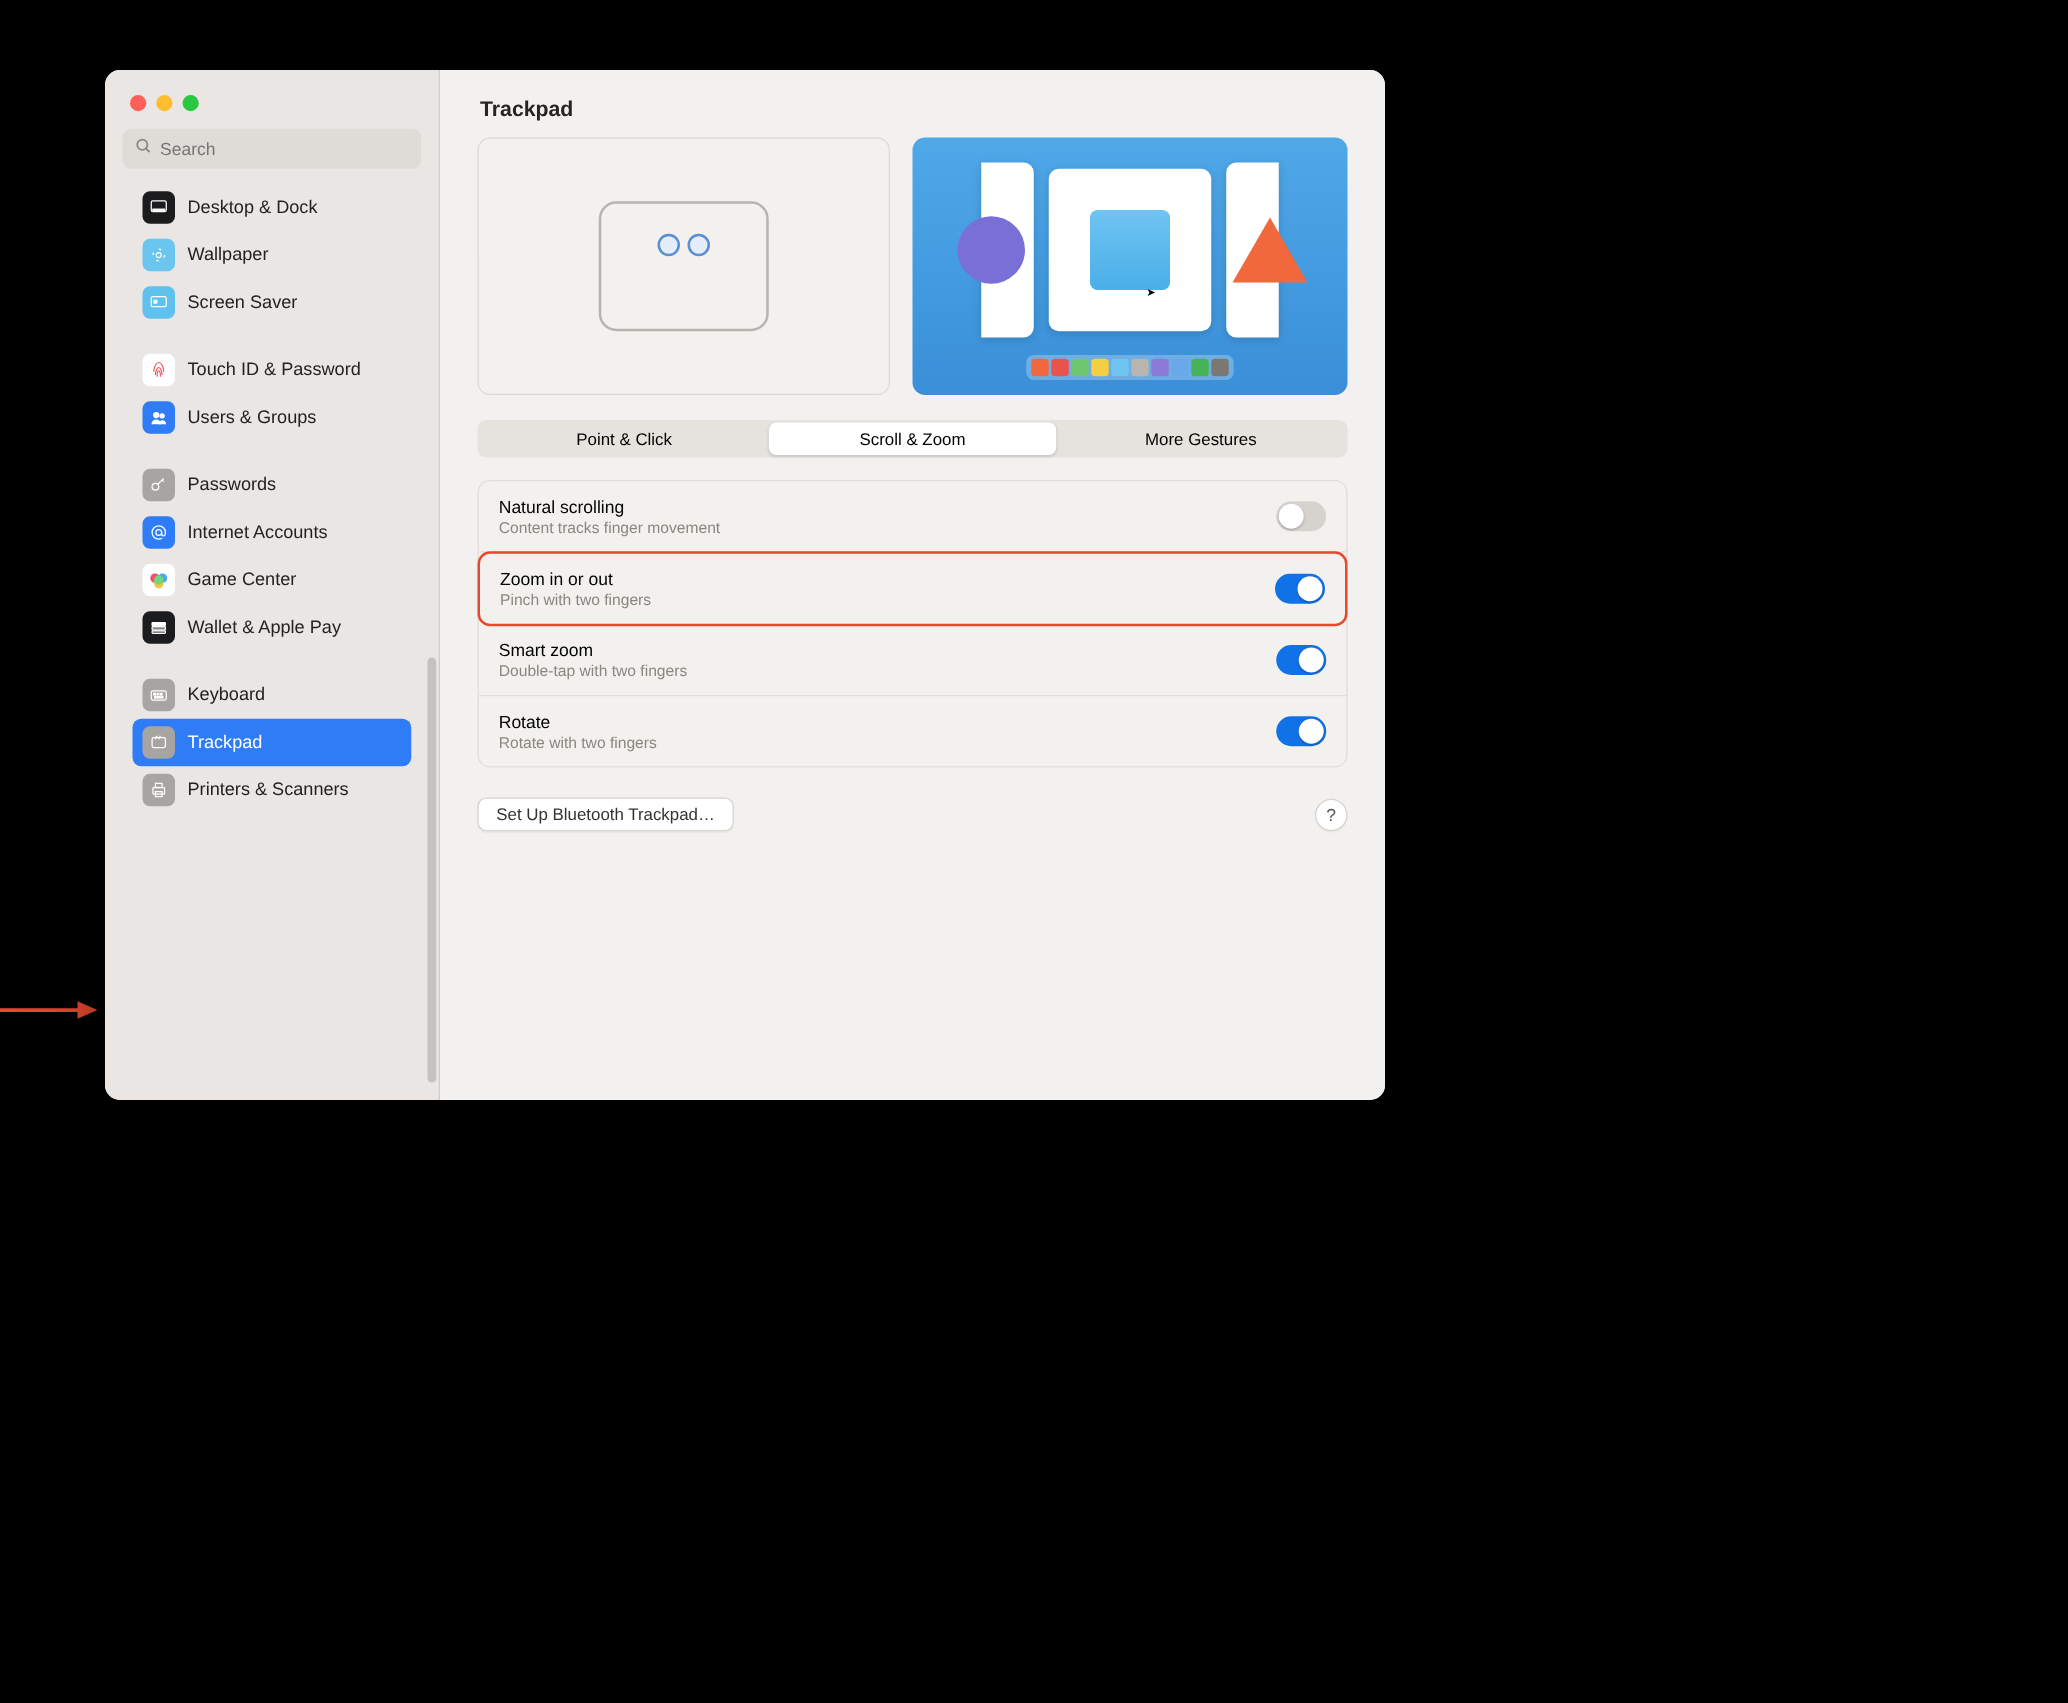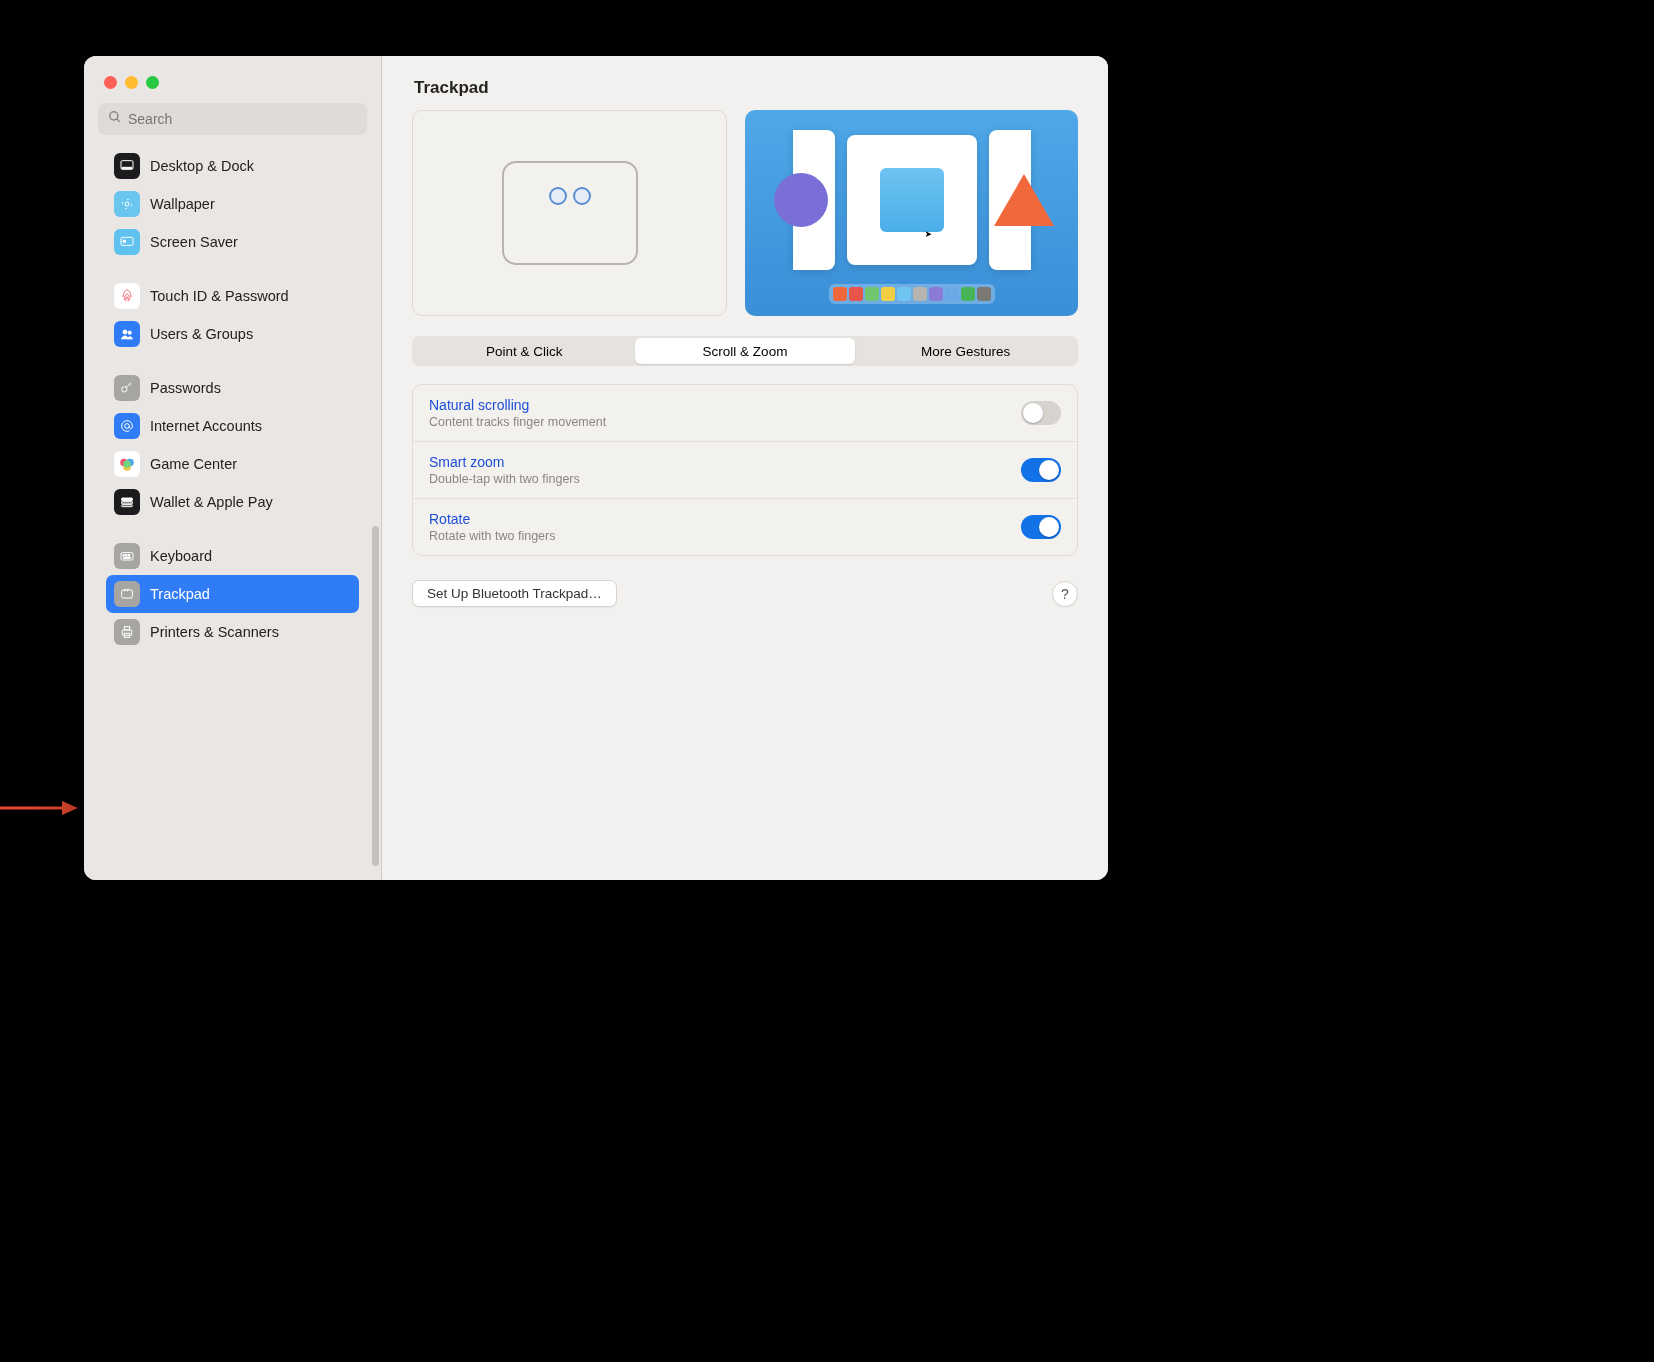--- a/index.html
+++ b/index.html
@@ -17,21 +17,21 @@
       width: 1024px;
       height: 824px;
       background: #ece9e6;
       border-radius: 12px;
       box-shadow: 0 20px 60px rgba(0,0,0,0.5);
       display: flex;
       overflow: hidden;
     }
     
     .sidebar {
-      width: 298px;
+      width: 268px;
       background: #e9e6e3;
       border-right: 1px solid #d0ccc8;
       display: flex;
       flex-direction: column;
       padding: 14px 0 14px 0;
       position: relative;
     }
     .traffic-lights {
       display: flex;
       gap: 8px;
@@ -238,21 +238,21 @@
     }
     .setting-row:last-child { border-bottom: none; }
     .setting-row.highlighted {
       border: 2px solid #e5492f;
       border-radius: 10px;
       margin: -1px;
       z-index: 2;
       background: #f3f1ee;
     }
     .setting-text { display: flex; flex-direction: column; gap: 2px; }
-    .setting-title { font-size: 14px; color: #1d4ed8; }
+    .setting-title { font-size: 14px; color: #000000; }
     .setting-sub { font-size: 12.5px; color: #8a8681; }
     .toggle {
       width: 40px; height: 24px;
       border-radius: 12px;
       position: relative;
       cursor: default;
     }
     .toggle.off { background: #d6d3cf; }
     .toggle.on { background: #1172e8; }
     .toggle-knob {
@@ -512,20 +512,29 @@
     <div class="settings-list" id="settings">
         <div class="setting-row">
           <div class="setting-text">
             <div class="setting-title">Natural scrolling</div>
             <div class="setting-sub">Content tracks finger movement</div>
           </div>
           <div class="toggle off">
             <div class="toggle-knob"></div>
           </div>
         </div>
+        <div class="setting-row highlighted">
+          <div class="setting-text">
+            <div class="setting-title">Zoom in or out</div>
+            <div class="setting-sub">Pinch with two fingers</div>
+          </div>
+          <div class="toggle on">
+            <div class="toggle-knob"></div>
+          </div>
+        </div>
         <div class="setting-row">
           <div class="setting-text">
             <div class="setting-title">Smart zoom</div>
             <div class="setting-sub">Double-tap with two fingers</div>
           </div>
           <div class="toggle on">
             <div class="toggle-knob"></div>
           </div>
         </div>
         <div class="setting-row">

